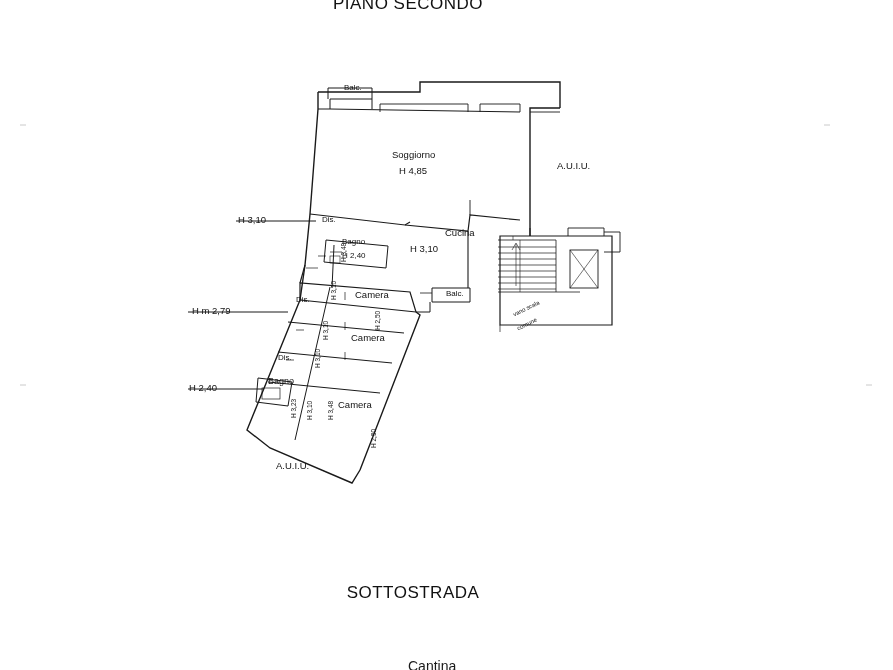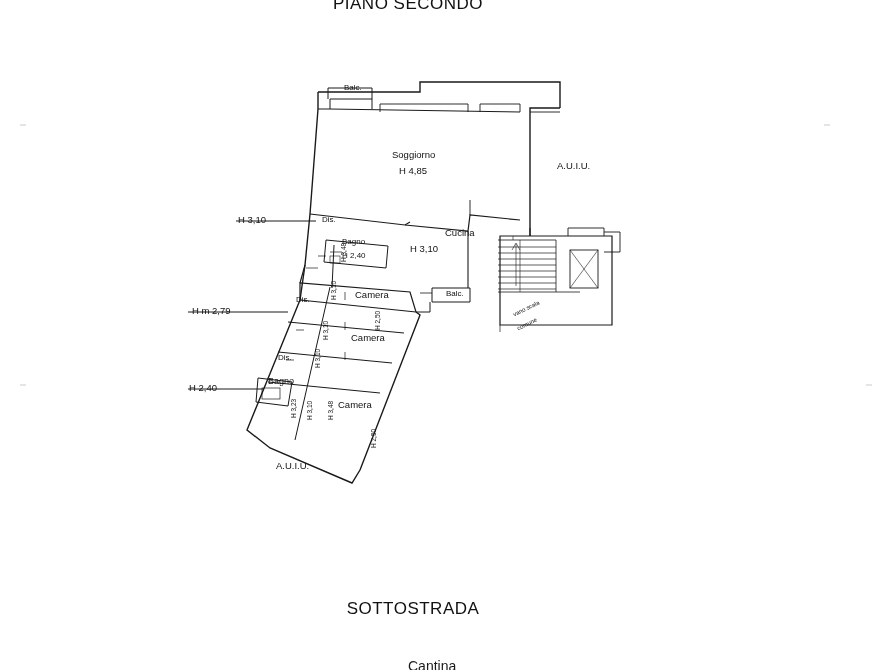--- a/index.html
+++ b/index.html
@@ -71,21 +71,21 @@
     white-space: nowrap;
   }
 </style>
 </head>
 <body>
 
 <div id="sheet">
 
   <div class="txt title" style="left:313px; top:-5px; width:190px;">PIANO SECONDO</div>
 
-  <div class="txt title" style="left:330px; top:584px; width:166px;margin-top:16px;">SOTTOSTRADA</div>
+  <div class="txt title" style="left:330px; top:584px; width:166px;">SOTTOSTRADA</div>
   <div class="txt" style="left:408px; top:659px; font-size:14px;text-align:right;">Cantina</div>
 
   <svg id="plan" viewBox="0 0 893 670">
     <g fill="none" stroke="#1a1a1a" stroke-width="1.1" stroke-linejoin="miter" stroke-linecap="butt">
 
       <path d="M318,92 L318,109 L310,214 L305,265 L300,300" stroke-width="1.4"></path>
       <path d="M318,92 L420,92 L420,82 L560,82 L560,108" stroke-width="1.4"></path>
       <path d="M560,108 L530,108 L530,236" stroke-width="1.4"></path>
       <path d="M318,109 L330,109 L520,112" stroke-width="1.0"></path>
       <path d="M330,109 L330,99 L372,99 L372,109" stroke-width="1.0"></path>

